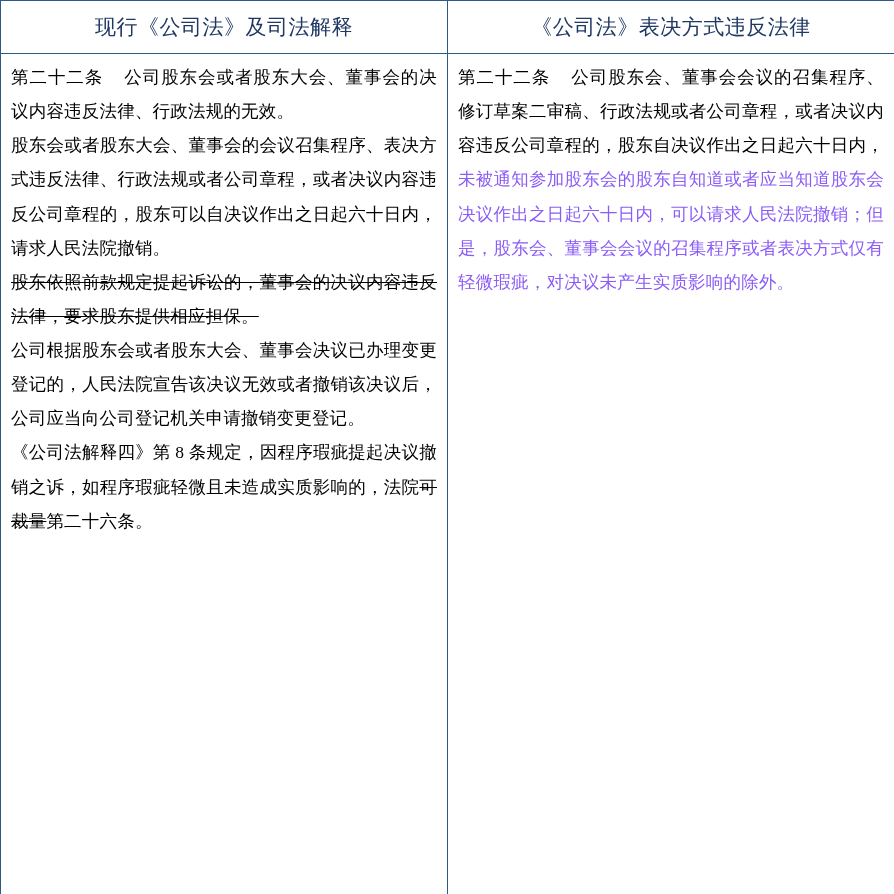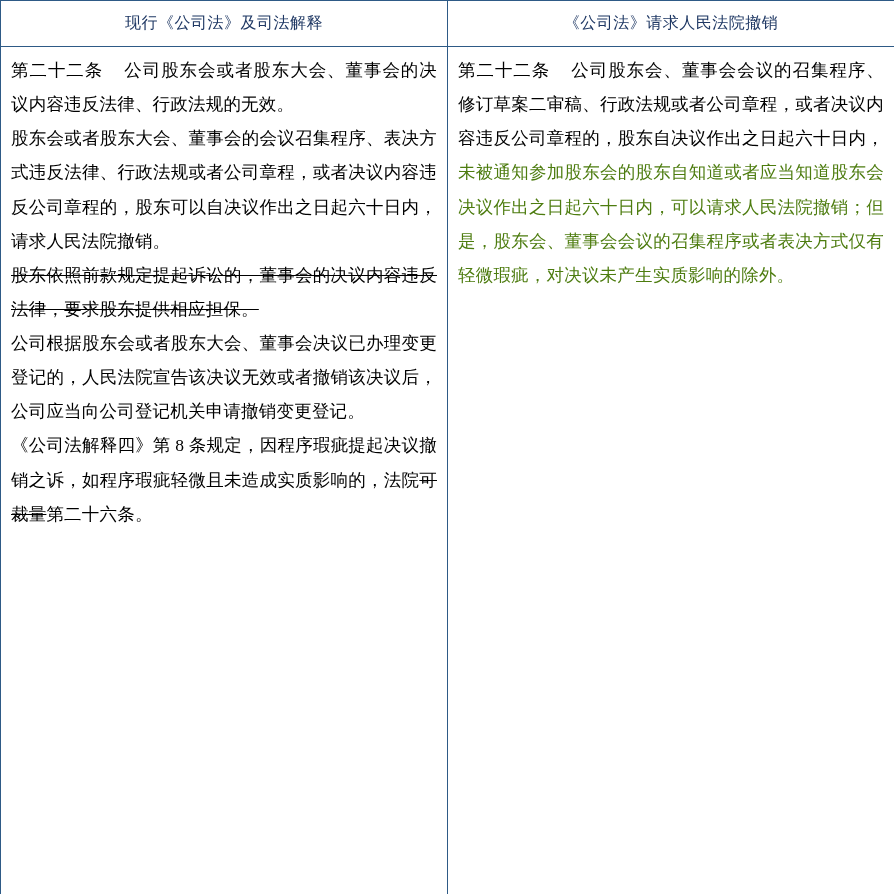--- a/index.html
+++ b/index.html
@@ -28,21 +28,21 @@
   table.comparison col.c2 { width: 447px; }
 
   th.head, td.cell {
     border: 1px solid #2e5a86;
     vertical-align: top;
     box-sizing: border-box;
   }
   th.head {
     height: 42px;
     font-weight: normal;
-    font-size: 16px;
+    font-size: 21px;
     text-align: center;
     vertical-align: middle;
     padding: 12px 6px;
     color: #1f3864;
     letter-spacing: 0.5px;
   }
   td.cell {
     padding: 6px 10px 10px 10px;
     height: 850px;
     margin-left: 11px;
@@ -52,40 +52,40 @@
     line-height: 1.95;
     text-align: justify;
     text-justify: inter-ideograph;
     margin: 0;
     letter-spacing: 0.2px;
   }
   .strike {
     text-decoration: line-through;
   }
   .new {
-    color: #4d7c0f;
+    color: #8b5cf6;
   }
   .sp {
     display: inline-block;
     width: 0.9em;
   }
 </style>
 </head>
 <body>
 
 <div class="table-wrap">
   <table class="comparison">
     <colgroup>
       <col class="c1">
       <col class="c2">
     </colgroup>
     <thead>
       <tr>
         <th class="head">现行《公司法》及司法解释</th>
-        <th class="head">《公司法》请求人民法院撤销</th>
+        <th class="head">《公司法》表决方式违反法律</th>
       </tr>
     </thead>
     <tbody>
       <tr>
         <td class="cell">
           <p class="para"><span>第二十二条</span><span class="sp"></span><span>  公司股东会或者股东大会、董事会的决议内容违反法律、行政法规的无效。</span></p>
           <p class="para"><span>股东会或者股东大会、董事会的会议召集程序、表决方式违反法律、行政法规或者公司章程，或者决议内容违反公司章程的，股东可以自决议作出之日起六十日内，请求人民法院撤销。</span></p>
           <p class="para"><span class="strike">股东依照前款规定提起诉讼的，董事会的决议内容违反法律，要求股东提供相应担保。</span></p>
           <p class="para"><span>公司根据股东会或者股东大会、董事会决议已办理变更登记的，人民法院宣告该决议无效或者撤销该决议后，公司应当向公司登记机关申请撤销变更登记。</span></p>
           <p class="para"><span>《公司法解释四》第 8 条规定，因程序瑕疵提起决议撤销之诉，如程序瑕疵轻微且未造成实质影响的，法院</span><span class="strike">可裁量</span><span>第二十六条。</span></p>

